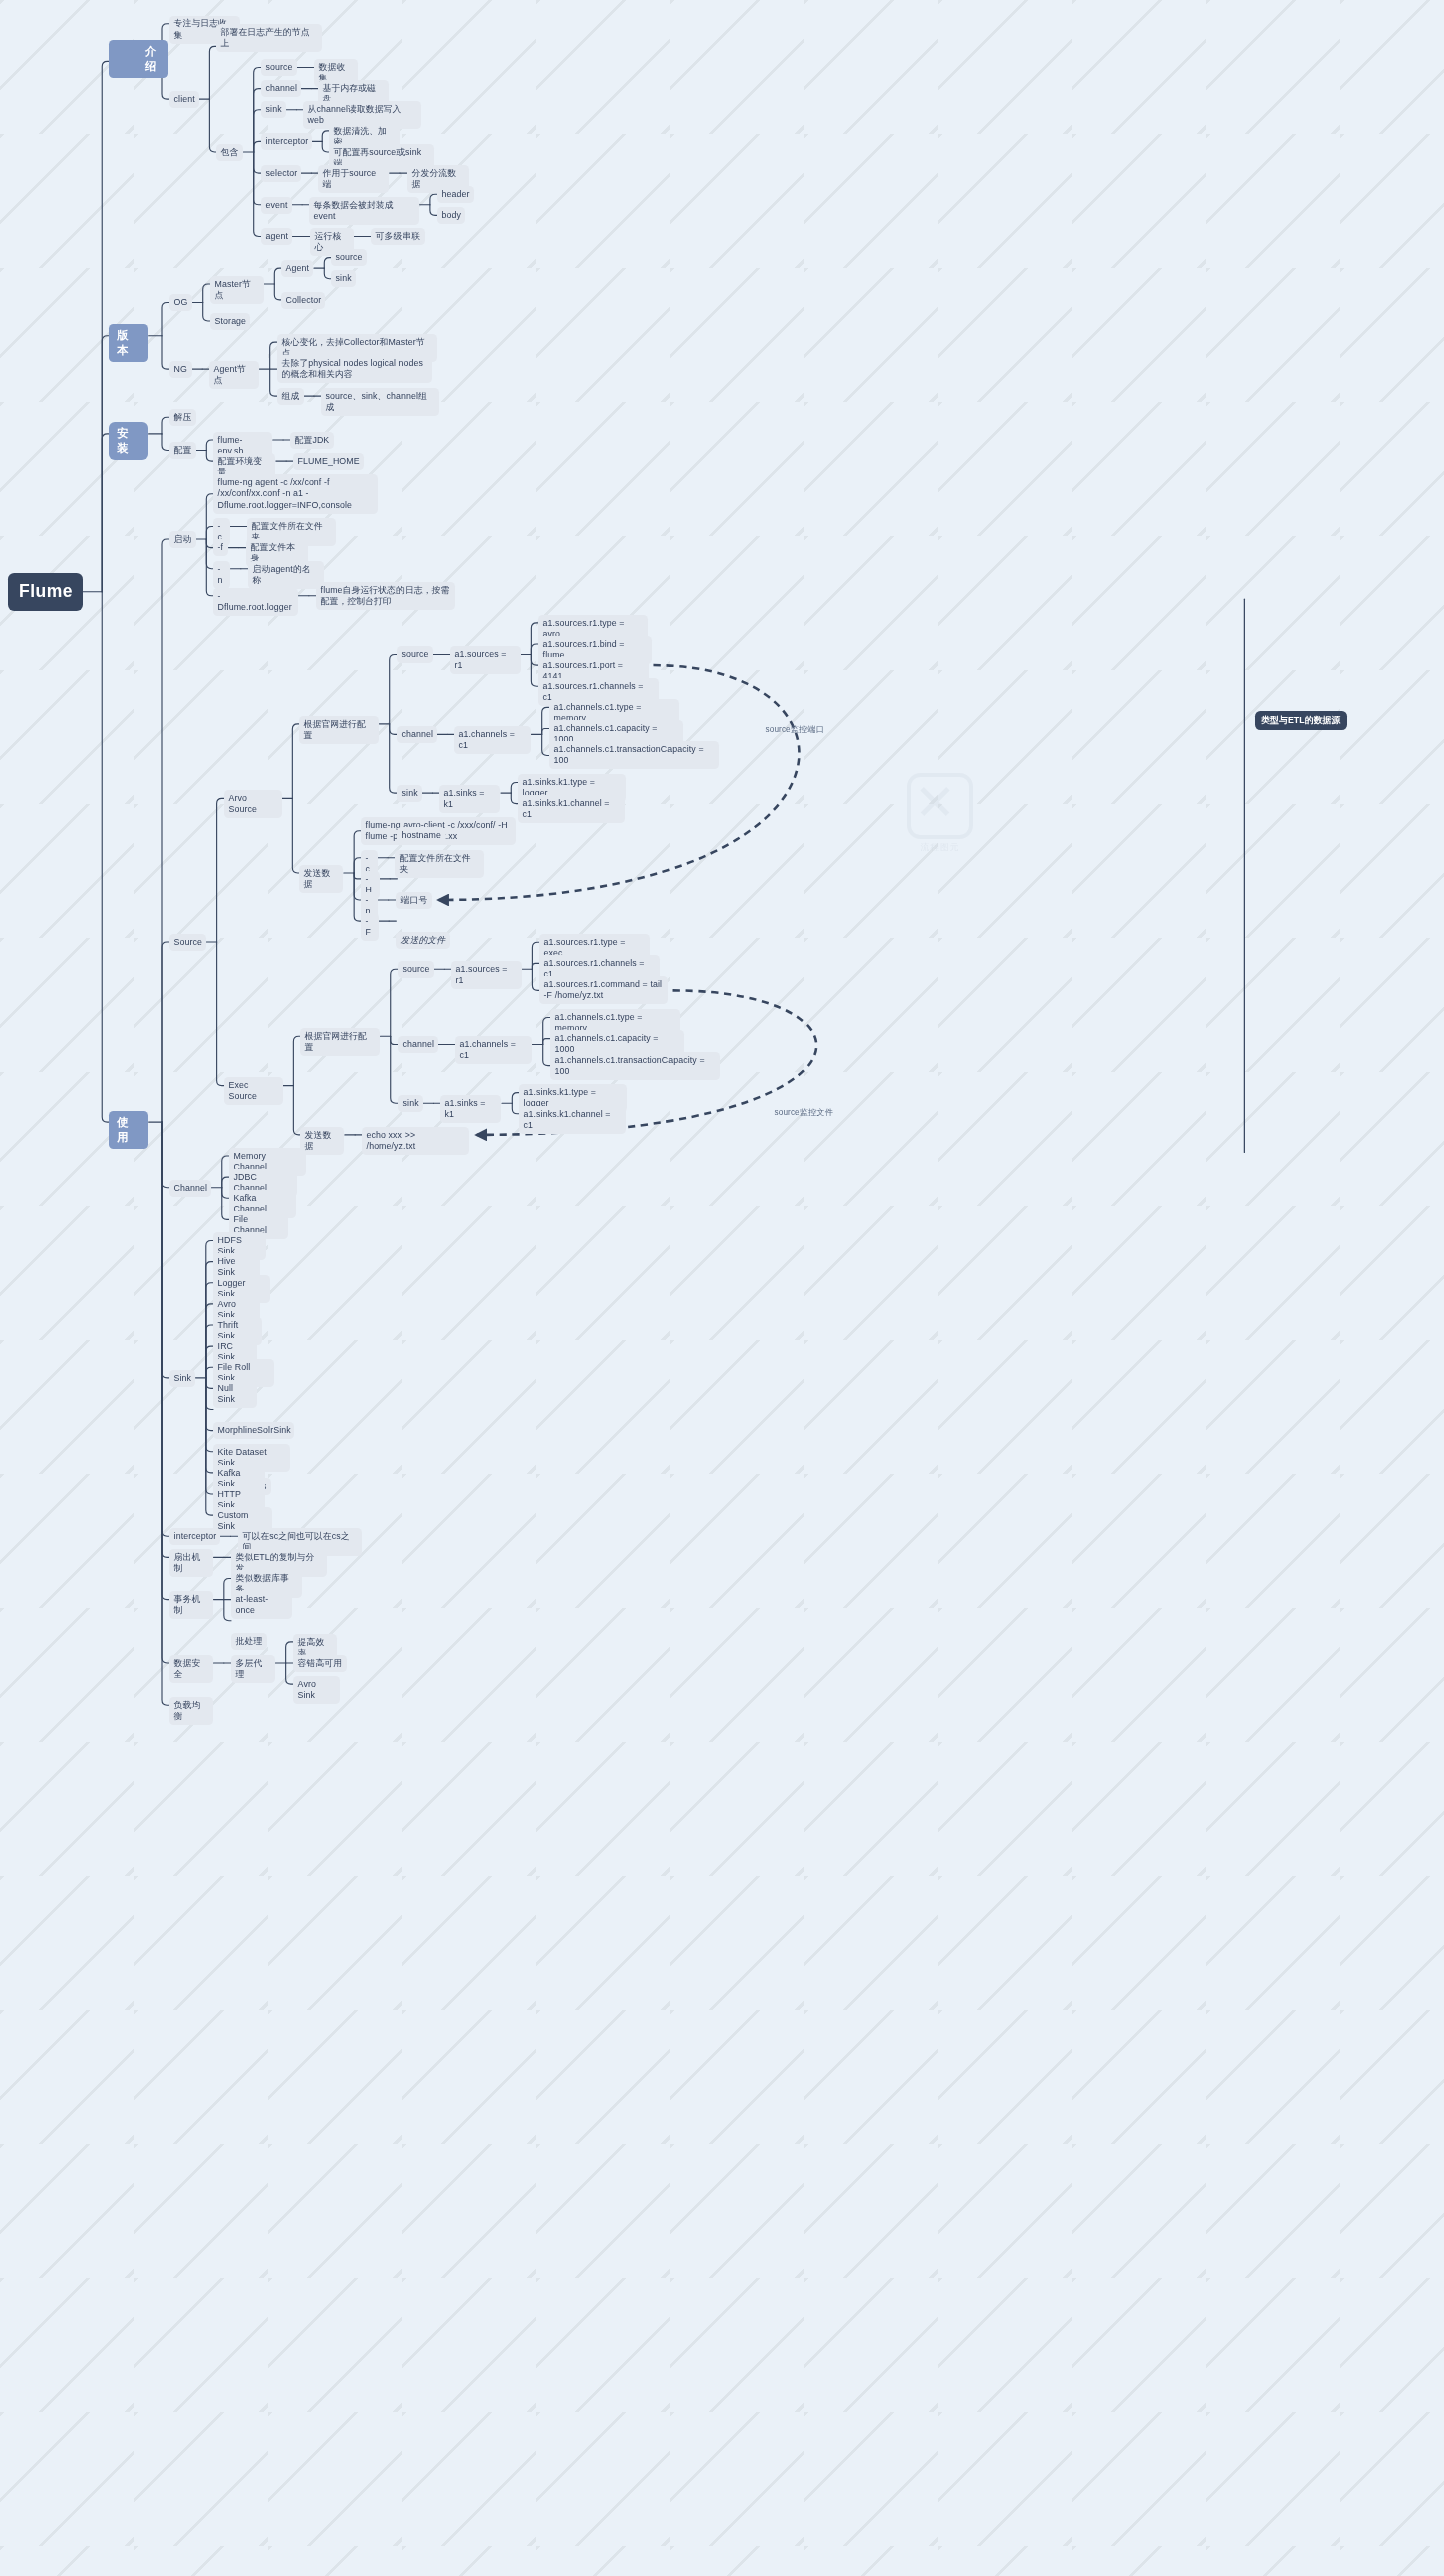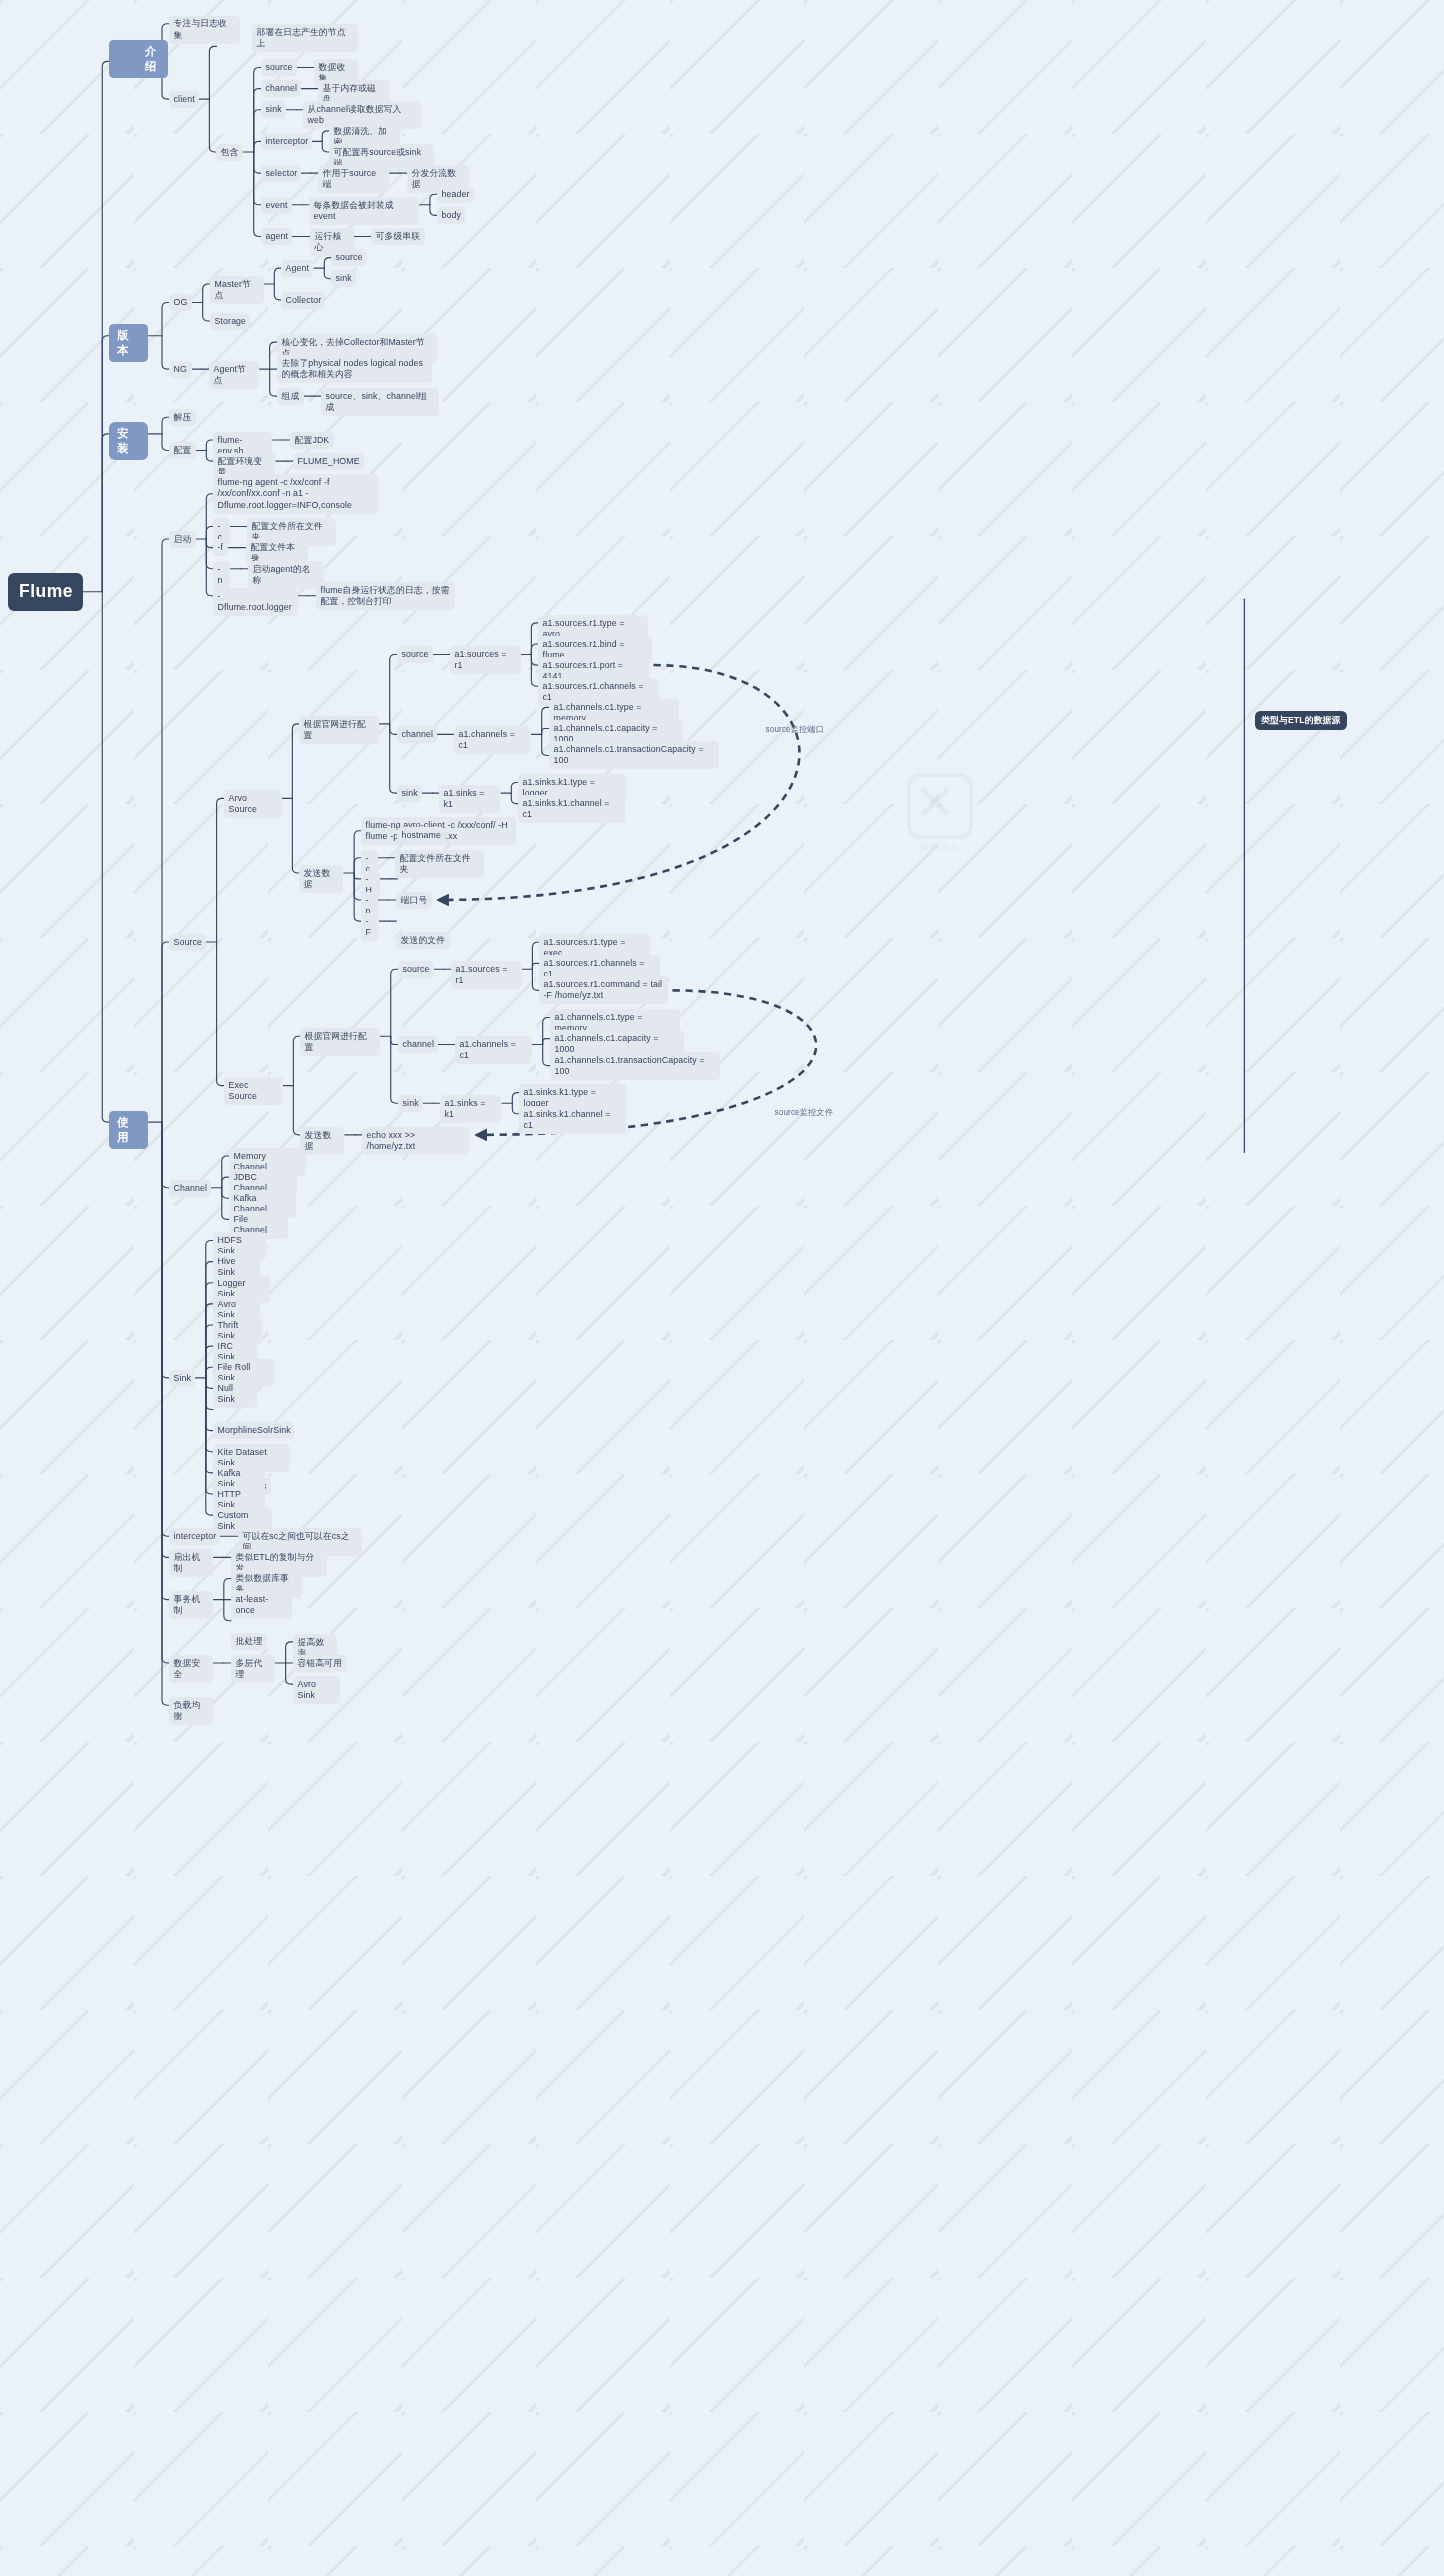--- a/index.html
+++ b/index.html
@@ -275,21 +275,21 @@
     </defs>
     <path d="M1268,1291 C1698,1291 1698,1747 851,1747" fill="none" stroke="#37465f" stroke-width="5" stroke-dasharray="14 11" marker-end="url(#arrowh)"></path>
     <path d="M1305,1922.5 C1725,1922.5 1725,2203 925,2203" fill="none" stroke="#37465f" stroke-width="5" stroke-dasharray="14 11" marker-end="url(#arrowh)"></path>
     <path d="M2415,1163 V2237" fill="none" stroke="#37465f" stroke-width="2.4" stroke-linecap="round"></path>
   </svg>
 <div id="canvas">
     <div class="node root" style="left: 7.7px; top: 573px; max-width: 185px; width: 75px; min-height: 38px;">Flume</div>
     <div class="node lvl1" style="left: 109px; top: 40px; max-width: 165px; width: 59px; min-height: 23px; padding-left: 36px;">介绍</div>
     <div class="node " style="left: 169px; top: 15.5px; max-width: 170px; width: 71px; min-height: 16.5px;">专注与日志收集</div>
     <div class="node " style="left: 169px; top: 91px; max-width: 170px; width: 30px; min-height: 16.5px;">client</div>
-    <div class="node " style="left: 216px; top: 24px; max-width: 170px; width: 106px; min-height: 16.5px; margin-left: 36px;">部署在日志产生的节点上</div>
+    <div class="node " style="left: 216px; top: 24px; max-width: 170px; width: 106px; min-height: 16.5px;">部署在日志产生的节点上</div>
     <div class="node " style="left: 216px; top: 144px; max-width: 170px; width: 27px; min-height: 16.5px;">包含</div>
     <div class="node " style="left: 261px; top: 59px; max-width: 170px; width: 36px; min-height: 16.5px;">source</div>
     <div class="node " style="left: 314px; top: 59px; max-width: 170px; width: 44px; min-height: 16.5px;">数据收集</div>
     <div class="node " style="left: 261px; top: 80px; max-width: 170px; width: 40px; min-height: 16.5px;">channel</div>
     <div class="node " style="left: 318px; top: 80px; max-width: 170px; width: 71px; min-height: 16.5px;">基于内存或磁盘</div>
     <div class="node " style="left: 261px; top: 101px; max-width: 170px; width: 25px; min-height: 16.5px;">sink</div>
     <div class="node " style="left: 303px; top: 101px; max-width: 170px; width: 118px; min-height: 16.5px;">从channel读取数据写入web</div>
     <div class="node " style="left: 261px; top: 133px; max-width: 170px; width: 51px; min-height: 16.5px;">interceptor</div>
     <div class="node " style="left: 329px; top: 123px; max-width: 170px; width: 71px; min-height: 16.5px;">数据清洗、加密</div>
     <div class="node " style="left: 329px; top: 144px; max-width: 170px; width: 105px; min-height: 16.5px;">可配置再source或sink端</div>
@@ -355,21 +355,21 @@
     <div class="node " style="left: 518px; top: 795px; max-width: 170px; width: 107px; min-height: 16.5px;">a1.sinks.k1.channel = c1</div>
     <div class="node " style="left: 299px; top: 865px; max-width: 170px; width: 44px; min-height: 16.5px;">发送数据</div>
     <div class="node " style="left: 361px; top: 817px; max-width: 155px; width: 155px; min-height: 28px;">flume-ng avro-client -c /xxx/conf/ -H flume -p 4141 -F /xx.xx</div>
     <div class="node " style="left: 361px; top: 850px; max-width: 170px; width: 16.5px; min-height: 16.5px;">-c</div>
     <div class="node " style="left: 395px; top: 850px; max-width: 170px; width: 89px; min-height: 16.5px;">配置文件所在文件夹</div>
     <div class="node " style="left: 361px; top: 871px; max-width: 170px; width: 18.5px; min-height: 16.5px;">-H</div>
     <div class="node " style="left: 397px; top: 827px; max-width: 170px; width: 48px; min-height: 16.5px;">hostname</div>
     <div class="node " style="left: 361px; top: 892px; max-width: 170px; width: 17px; min-height: 16.5px;">-p</div>
     <div class="node " style="left: 396px; top: 892px; max-width: 170px; width: 36px; min-height: 16.5px;">端口号</div>
     <div class="node " style="left: 361px; top: 913px; max-width: 170px; width: 17.5px; min-height: 16.5px;">-F</div>
-    <div class="node " style="left: 396px; top: 932px; max-width: 170px; width: 54px; min-height: 16.5px;">发送的文件</div>
+    <div class="node " style="left: 396px; top: 932px; max-width: 170px; width: 54px; min-height: 16.5px; font-style: italic;">发送的文件</div>
     <div class="node " style="left: 224px; top: 1077px; max-width: 170px; width: 59px; min-height: 16.5px;">Exec Source</div>
     <div class="node " style="left: 300px; top: 1028px; max-width: 170px; width: 80px; min-height: 16.5px;">根据官网进行配置</div>
     <div class="node " style="left: 398px; top: 961px; max-width: 170px; width: 36px; min-height: 16.5px;">source</div>
     <div class="node " style="left: 451px; top: 961px; max-width: 170px; width: 71px; min-height: 16.5px;">a1.sources = r1</div>
     <div class="node " style="left: 539px; top: 934px; max-width: 170px; width: 111px; min-height: 16.5px;">a1.sources.r1.type = exec</div>
     <div class="node " style="left: 539px; top: 955px; max-width: 170px; width: 121px; min-height: 16.5px;">a1.sources.r1.channels = c1</div>
     <div class="node " style="left: 539px; top: 976px; max-width: 129px; width: 129px; min-height: 28px;">a1.sources.r1.command = tail -F /home/yz.txt</div>
     <div class="node " style="left: 398px; top: 1036px; max-width: 170px; width: 40px; min-height: 16.5px;">channel</div>
     <div class="node " style="left: 455px; top: 1036px; max-width: 170px; width: 77px; min-height: 16.5px;">a1.channels = c1</div>
     <div class="node " style="left: 550px; top: 1009px; max-width: 170px; width: 130px; min-height: 16.5px;">a1.channels.c1.type = memory</div>

